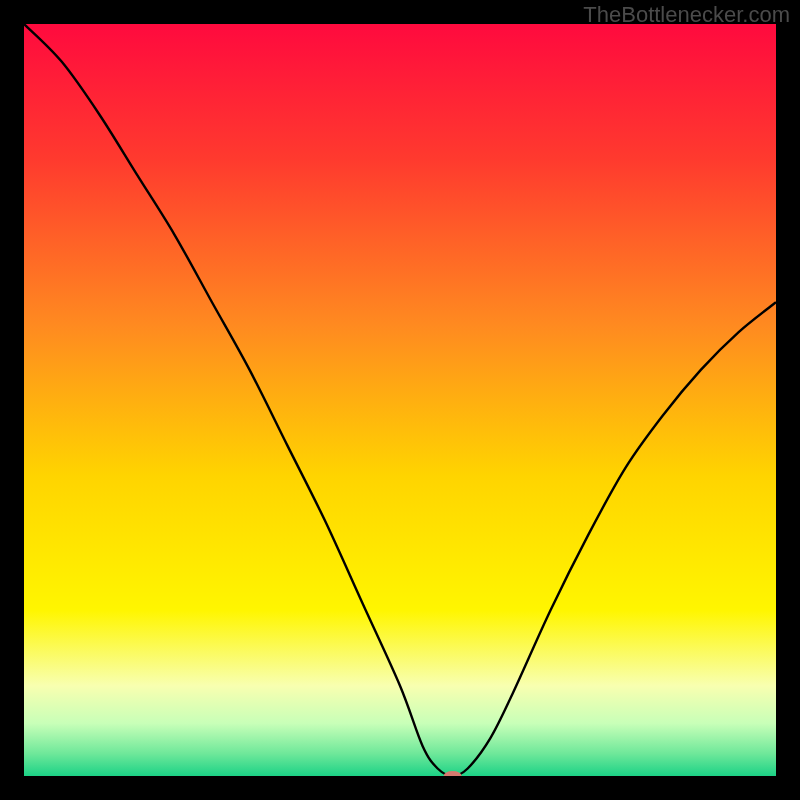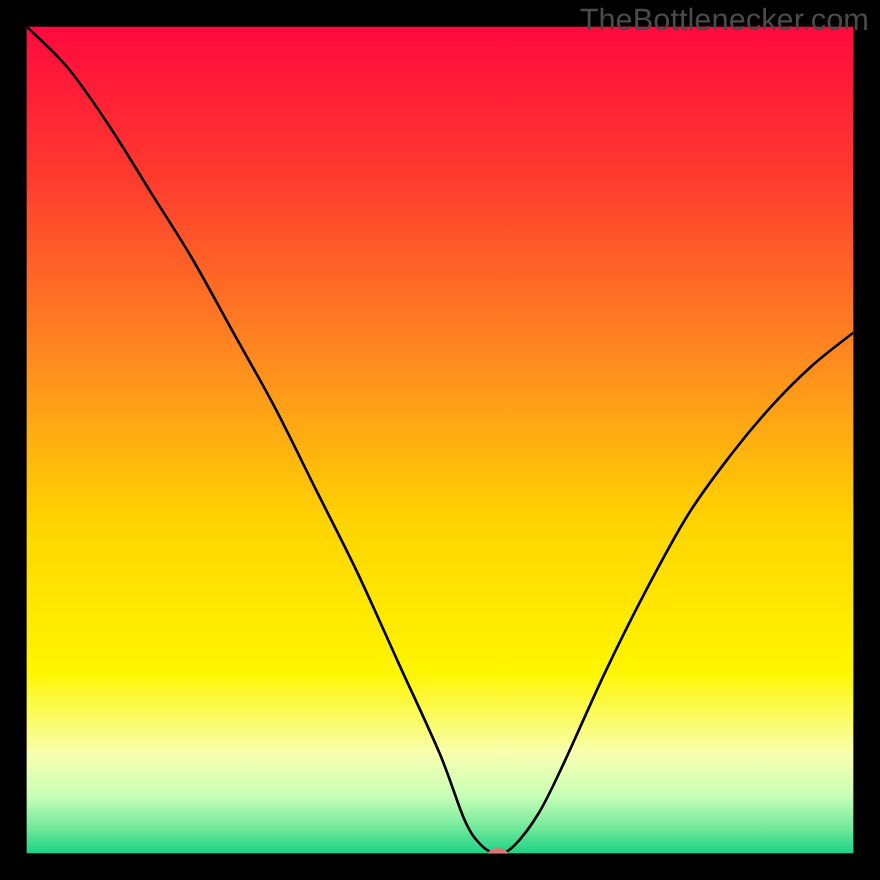--- a/index.html
+++ b/index.html
@@ -24,21 +24,21 @@
     left: 24px;
     top: 24px;
     width: 752px;
     height: 752px;
   }
   .watermark {
     position: absolute;
     top: 2px;
     right: 10px;
     color: #4b4b4b;
-    font-size: 28px;
+    font-size: 22px;
     font-weight: 500;
     letter-spacing: 0px;
     user-select: none;
   }
 </style>
 </head>
 <body>
 
 <div class="frame">
   <svg class="plot" viewBox="0 0 752 752" preserveAspectRatio="none">

